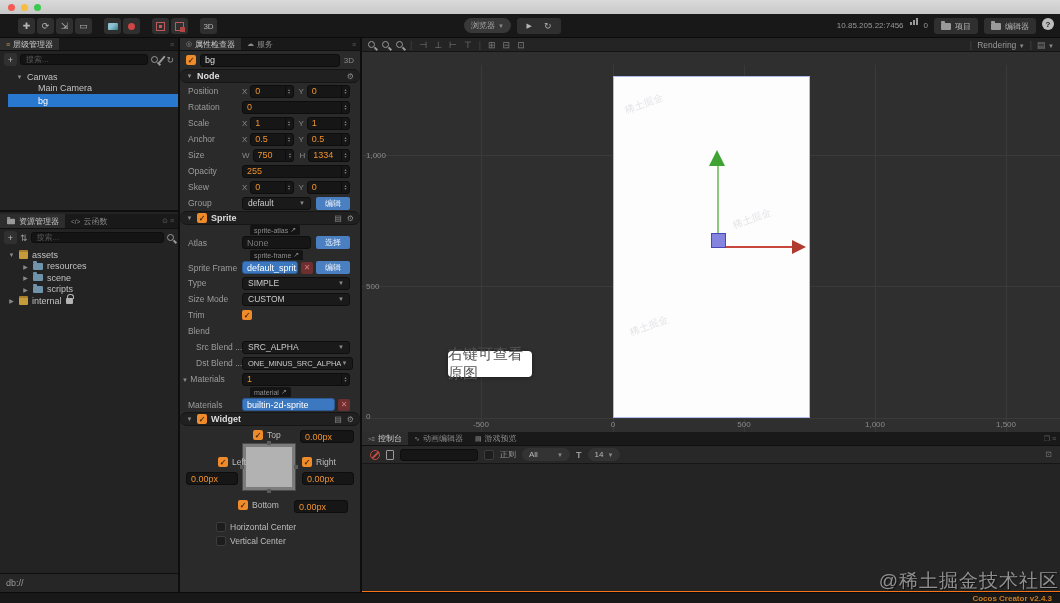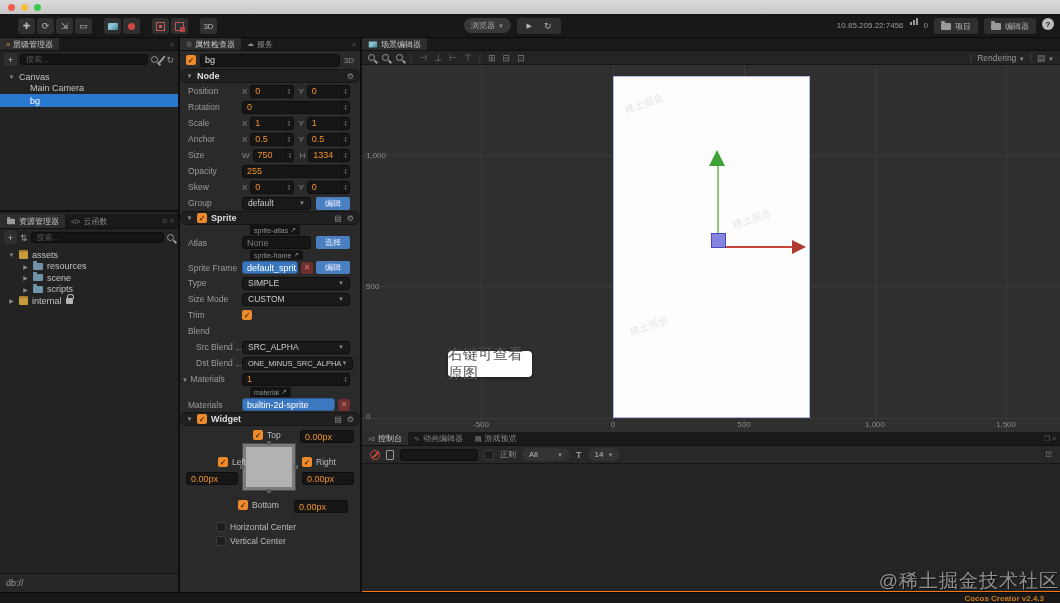--- a/index.html
+++ b/index.html
@@ -109,21 +109,21 @@
 
 .console{left:362px;top:432px;width:698px;height:160px;background:#f97316;}
 .ctools{height:18px;background:#282828;border-bottom:1px solid #161616;display:flex;align-items:center;gap:6px;padding:0 8px;}
 .noent{width:10px;height:10px;border:1.5px solid #c44b3f;border-radius:50%;position:relative;flex:none;}
 .noent::after{content:"";position:absolute;left:-0.5px;top:3.2px;width:9px;height:1.5px;background:#c44b3f;transform:rotate(-45deg);}
 .doc{width:8px;height:10px;border:1.2px solid #9a9a9a;border-radius:1px;flex:none;}
 .cinput{width:78px;height:12px;background:#161616;border:1px solid #0d0d0d;border-radius:3px;outline:none;color:#ccc;font-size:8px;padding:0 4px;font-family:"Liberation Sans",sans-serif;}
 .cdd{height:13px;background:#333;border-radius:7px;color:#bbb;display:flex;align-items:center;gap:4px;padding:0 7px;font-size:8px;}
 
 
-.statusbar{left:0;top:592px;width:1060px;height:11px;background:#181818;border-top:1px solid #0b0b0b;display:flex;align-items:center;justify-content:flex-end;padding:0 16px;}
+.statusbar{left:0;top:592px;width:1060px;height:11px;background:#181818;border-top:1px solid #0b0b0b;display:flex;align-items:center;justify-content:flex-end;padding:0 8px;}
 .version{color:#cf7c1a;font-size:8px;font-weight:bold;}
 .tooltip{left:448px;top:351px;width:84px;height:26px;background:#ffffff;border-radius:4px;box-shadow:0 1px 4px rgba(0,0,0,0.4);display:flex;align-items:center;justify-content:center;color:#555;font-size:15px;}
 .bigwm{right:1px;top:568px;font-size:19px;color:rgba(165,165,165,0.85);letter-spacing:1px;text-shadow:1px 1px 1px rgba(0,0,0,0.6);}
 </style>
 </head>
 <body>
 
 <div class="abs titlebar">
   <div class="lights">
     <span class="light l-red"></span>
@@ -210,21 +210,21 @@
       </div>
       <span class="corner-ic">≡</span>
     </div>
     <div class="hier-tools">
       <div class="plus">+</div>
       <input class="sinput" placeholder="搜索..." style="">
       <span class="mag"></span>
       <span class="pencil"></span>
       <span style="color:#999;">↻</span>
     </div>
-    <div style="padding-top:3px;">
+    <div style="padding-top:3px;padding-left:8px;">
       <div class="trow" style="padding-left:8px;">
         <span class="arr">▼</span>
         <span>Canvas</span>
       </div>
       <div class="trow" style="padding-left:30px;">
         <span>Main Camera</span>
       </div>
       <div class="trow hrow-sel" style="padding-left:30px;height:13px;">
         <span>bg</span>
       </div>
@@ -563,26 +563,20 @@
       <span>Horizontal Center</span>
     </div>
     <div class="wcb" style="left:36px;top:110px;">
       <span class="cb off"></span>
       <span>Vertical Center</span>
     </div>
   </div>
 </div>
 
 <div class="abs scene">
-  <div class="ptabs">
-    <div class="ptab active">
-      <span class="img-ic" style="transform:scale(0.85);"></span>
-      <span>场景编辑器</span>
-    </div>
-  </div>
   <div class="scenetools">
     <span class="mag"></span>
     <span class="mag"></span>
     <span class="mag"></span>
     <span class="sep">|</span>
     <span>⊣</span>
     <span>⊥</span>
     <span>⊢</span>
     <span>⊤</span>
     <span class="sep">|</span>

